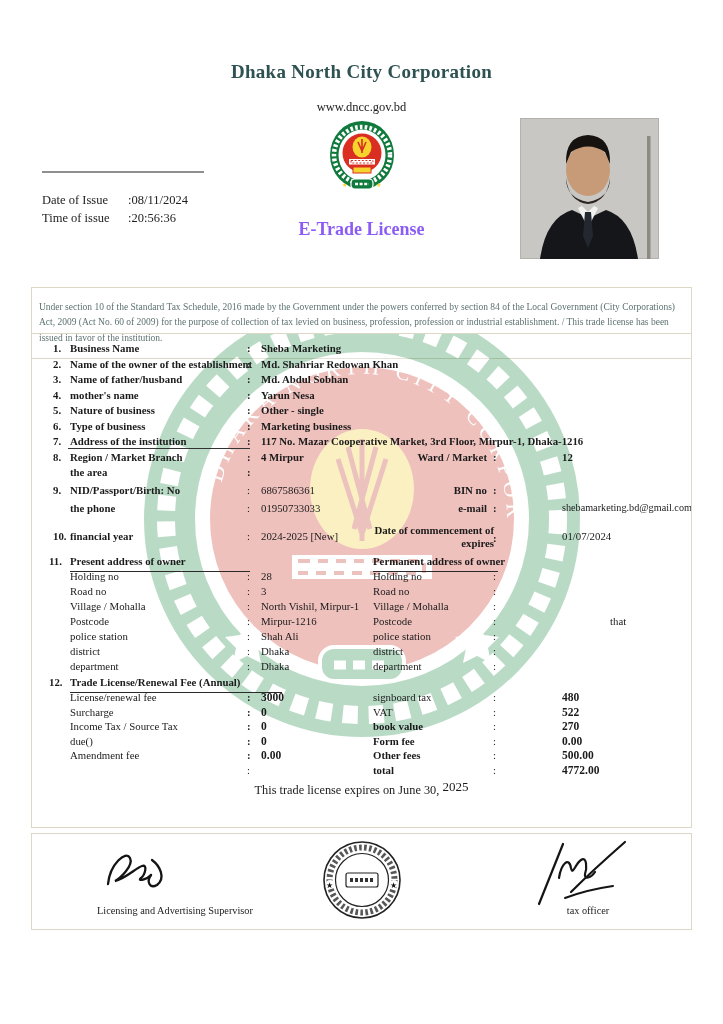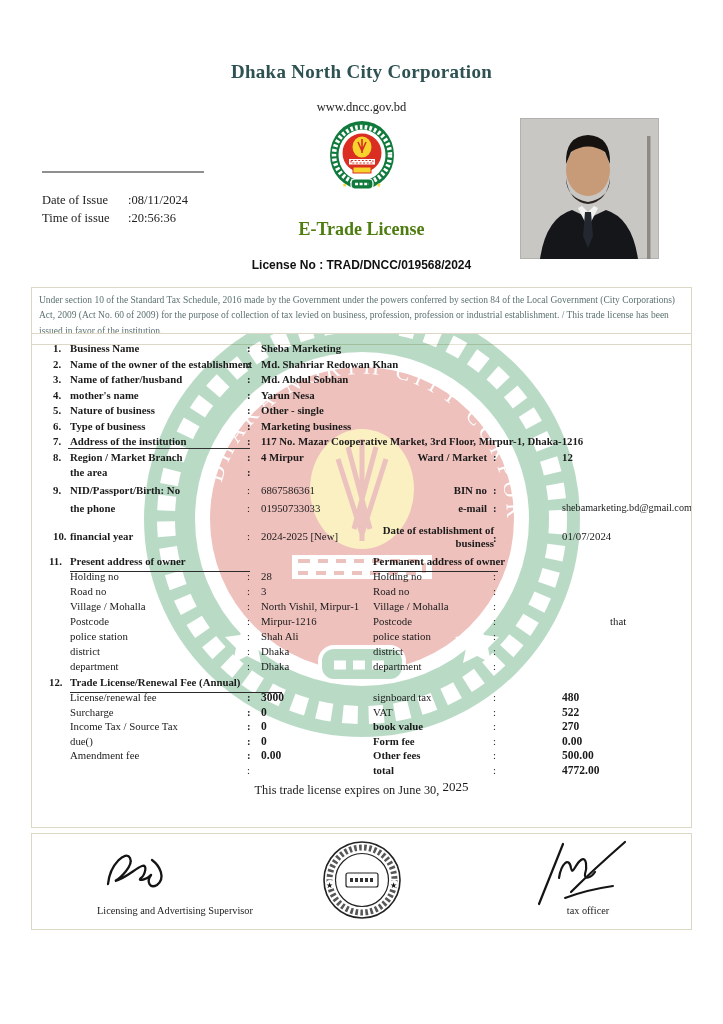--- a/index.html
+++ b/index.html
@@ -7,25 +7,25 @@
         font-family:"Liberation Serif", serif;color:#1a1a1a;}
   .abs{position:absolute;}
   .ctr{width:100%;text-align:center;}
   .doc-title{top:61px;font-size:19px;font-weight:bold;color:#2e5152;letter-spacing:.3px;}
   .site{top:100px;font-size:12.5px;color:#222;}
   .logo-wrap{top:119px;left:328px;}
   .issue-block{top:171px;left:42px;width:162px;border-top:2px solid #8f8f8f;padding-top:18px;
                font-size:12.5px;color:#222;}
   .issue-row{display:flex;line-height:1.45;}
   .issue-row .il{width:86px;}
-  .etrade{top:219px;font-size:18px;font-weight:bold;color:#4d7c0f;}
+  .etrade{top:219px;font-size:18px;font-weight:bold;color:#8b5cf6;}
   .license-no{top:258px;font-size:12px;font-weight:bold;font-family:"Liberation Sans",sans-serif;color:#111;}
   .photo{top:118px;left:520px;width:139px;height:141px;}
   .notice-box{top:287px;left:31px;width:661px;box-sizing:border-box;border:1px solid #ddd7c6;
-              padding:5px 7px;font-size:9.5px;line-height:1.62;color:#5c7170;}
+              padding:12px 7px;font-size:9.5px;line-height:1.62;color:#5c7170;}
   .main-box{top:333px;left:31px;width:661px;height:495px;box-sizing:border-box;
             border:1px solid #ddd7c6;overflow:hidden;}
   .wm{position:absolute;left:110px;top:-35px;width:440px;height:440px;opacity:.3;}
   .row{position:absolute;left:0;width:100%;height:14px;font-size:10.8px;z-index:2;}
   .row span{position:absolute;white-space:nowrap;}
   .b{font-weight:bold;}
   .num{left:21px;}  .num2{left:17px;}
   .lab{left:38px;}
   .col{left:215px;}
   .val{left:229px;}
@@ -76,21 +76,20 @@
       <span class="il">Date of Issue</span>
       <span>:08/11/2024</span>
     </div>
     <div class="issue-row">
       <span class="il">Time of issue</span>
       <span>:20:56:36</span>
     </div>
   </div>
 
   <div class="abs ctr etrade">E-Trade License</div>
-  <div class="abs ctr license-no">License No : TRAD/DNCC/019568/2024</div>
 
   <div class="abs photo">
     <svg width="139" height="141" viewBox="0 0 139 141">
       <rect width="139" height="141" fill="#c9c7c3"></rect>
       <rect width="139" height="141" fill="none" stroke="#b3b1ad" stroke-width="2"></rect>
       <rect x="127" y="18" width="3.5" height="123" fill="#8d8a84"></rect>
       <path d="M20 141 Q26 100 52 92 L69 100 L86 92 Q112 100 118 141 Z" fill="#14161a"></path>
       <ellipse cx="68" cy="52" rx="22" ry="26" fill="#c79b78"></ellipse>
       <path d="M46 60 Q49 84 68 86 Q87 84 90 60 Q90 80 68 84 Q46 80 46 60 Z" fill="#2a2320"></path>
       <path d="M46 46 Q45 18 68 17 Q91 18 90 46 L85 34 Q68 23 51 34 Z" fill="#15120f"></path>
@@ -201,21 +200,21 @@
       <span class="rlab-r b">e-mail</span>
       <span class="mcol b">:</span>
       <span class="rval" style="font-size:10.2px">shebamarketing.bd@gmail.com</span>
     </div>
 
     <div class="row" style="top:196px">
       <span class="num b">10.</span>
       <span class="lab b">financial year</span>
       <span class="col">:</span>
       <span class="val">2024-2025 [New]</span>
-      <span class="b wrap2">Date of establishment of business</span>
+      <span class="b wrap2">Date of commencement of expires</span>
       <span class="mcol b" style="top:2px">:</span>
       <span class="rval">01/07/2024</span>
     </div>
 
     <div class="row" style="top:221px">
       <span class="num2 b">11.</span>
       <span class="lab b hul" style="width:180px">Present address of owner</span>
       <span class="mlab b hul" style="width:125px">Permanent address of owner</span>
     </div>
 

